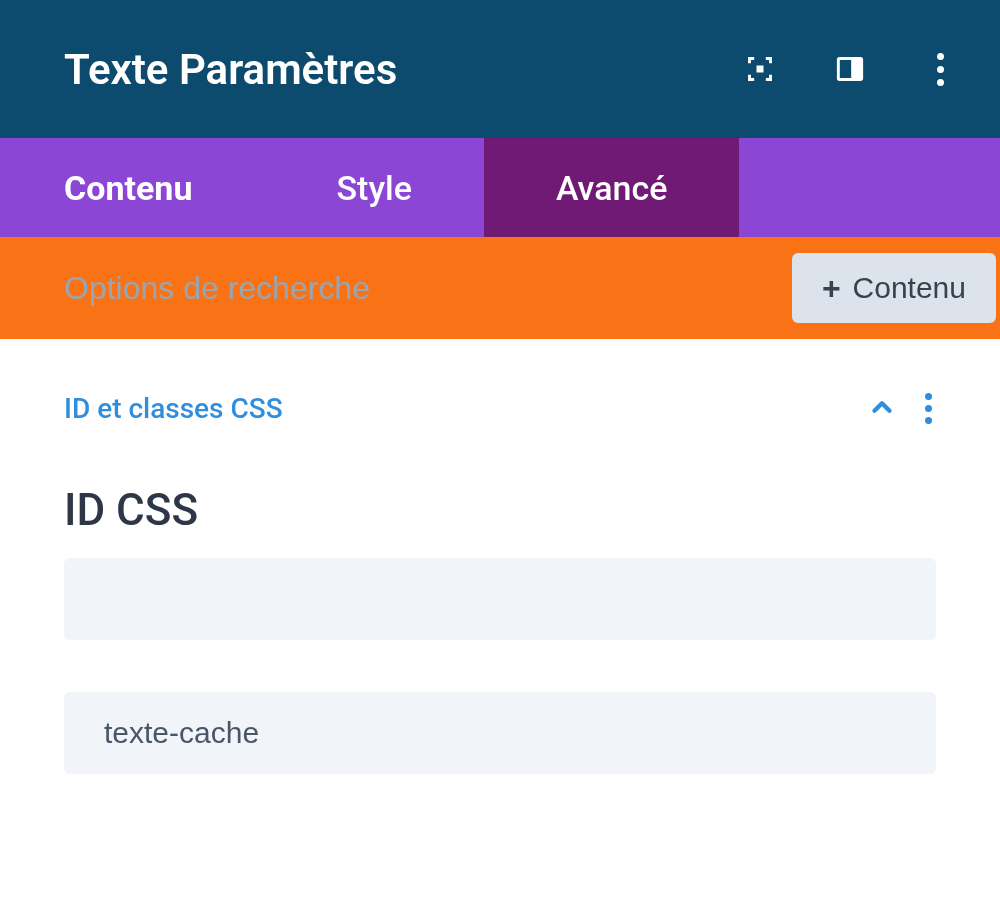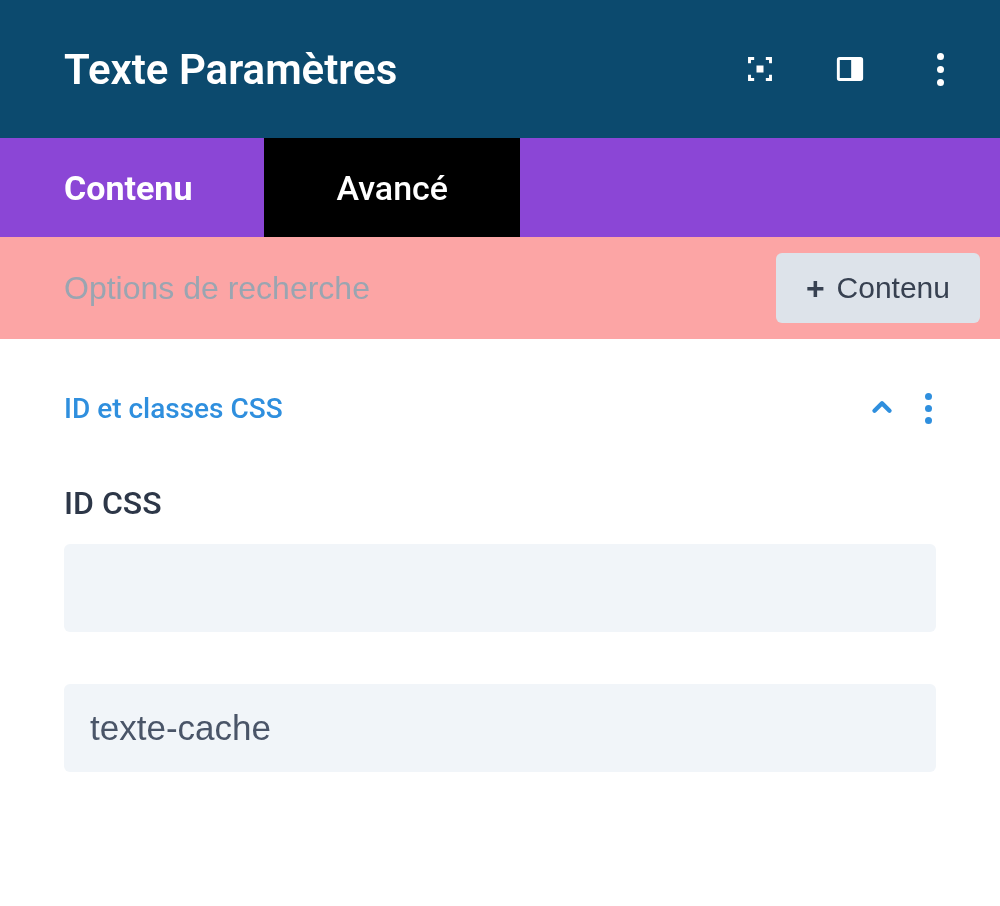--- a/index.html
+++ b/index.html
@@ -48,29 +48,29 @@
     align-items: center;
     justify-content: center;
     color: #ffffff;
     font-size: 34px;
     font-weight: 500;
     cursor: pointer;
     padding: 0 72px;
   }
   .tab:first-child { padding-left: 64px; padding-right: 72px; font-weight: bold; }
   .tab.active {
-    background: #000000;
+    background: #701a75;
   }
   .search-bar {
-    background: #fca5a5;
+    background: #f97316;
     height: 102px;
     display: flex;
     align-items: center;
     justify-content: center;
-    padding: 0 20px 0 64px;
+    padding: 0 4px 0 64px;
   }
   .search-input {
     border: none;
     background: transparent;
     font-size: 32px;
     color: #333;
     outline: none;
     flex: 1;
   }
   .search-input::placeholder {
@@ -129,32 +129,32 @@
     width: 7px;
     height: 7px;
     background: #2f8fde;
     border-radius: 50%;
   }
   .field-group {
     margin-bottom: 52px;
   }
   .field-label {
     color: #2d3748;
-    font-size: 32px;
+    font-size: 44px;
     font-weight: 500;
     margin-bottom: 22px;
     display: block;
   }
   .field-input {
     width: 100%;
     background: #f1f5f9;
     border: none;
     border-radius: 6px;
-    padding: 24px 26px;
-    font-size: 35px;
+    padding: 24px 40px;
+    font-size: 30px;
     color: #4a5568;
     outline: none;
   }
   .dots-h {
     display: flex;
     gap: 6px;
   }
   .dots-h span {
     width: 7px;
     height: 7px;
@@ -188,20 +188,21 @@
         <span></span>
           <span></span>
           <span></span>
       </div>
     </div>
   </div>
 </div>
 
 <div class="tabs">
   <div class="tab">Contenu</div>
+  <div class="tab">Style</div>
   <div class="tab active">Avancé</div>
 </div>
 
 <div class="search-bar">
   <input class="search-input" type="text" placeholder="Options de recherche" style="">
   <button class="filter-btn">
     <span class="filter-plus">+</span>
     <span>Contenu</span>
   </button>
 </div>

